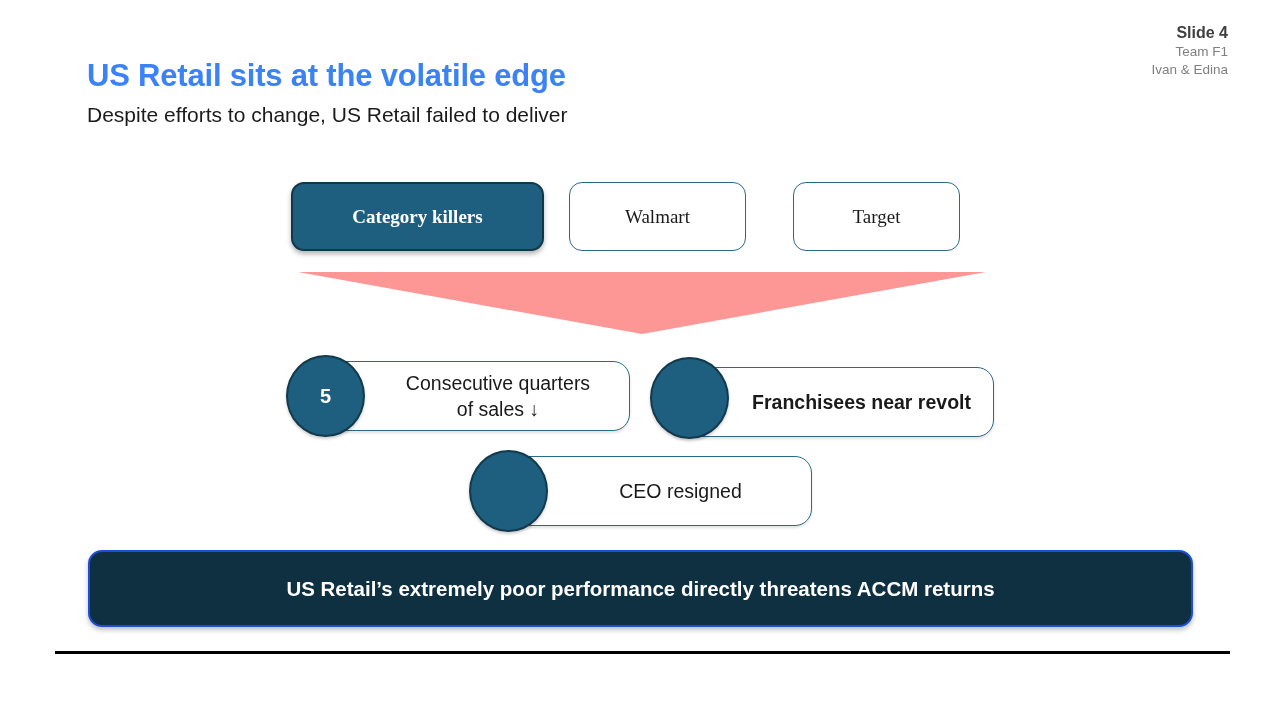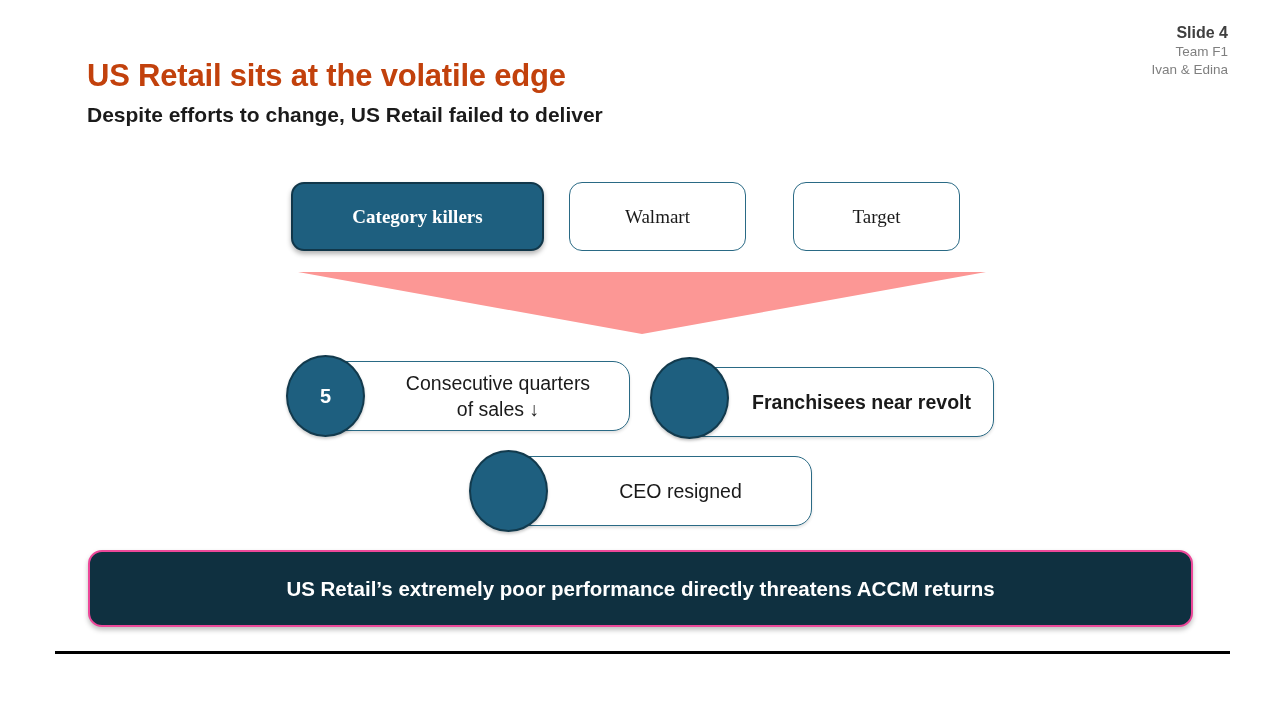--- a/index.html
+++ b/index.html
@@ -33,29 +33,29 @@
     color: #7f7f7f;
   }
 
   
   .title {
     position: absolute;
     left: 87px;
     top: 58px;
     font-size: 31px;
     font-weight: 700;
-    color: #c2410c;
+    color: #3b82f6;
     letter-spacing: -0.2px;
   }
   .subtitle {
     position: absolute;
     left: 87px;
     top: 103px;
     font-size: 21px;
-    font-weight: 700;
+    font-weight: 400;
     color: #1b1b1b;
   }
 
   
   .retailer-box {
     position: absolute;
     top: 182px;
     height: 69px;
     display: flex;
     align-items: center;
@@ -123,21 +123,21 @@
   }
 
   
   .banner {
     position: absolute;
     left: 88px;
     top: 550px;
     width: 1105px;
     height: 77px;
     background: #0f3040;
-    border: 2px solid #ec4899;
+    border: 2px solid #1d4ed8;
     border-radius: 14px;
     display: flex;
     align-items: center;
     justify-content: center;
     box-shadow: 0 3px 5px rgba(0,0,0,0.25);
   }
   .banner .banner-text {
     color: #ffffff;
     font-size: 20.5px;
     font-weight: 700;

